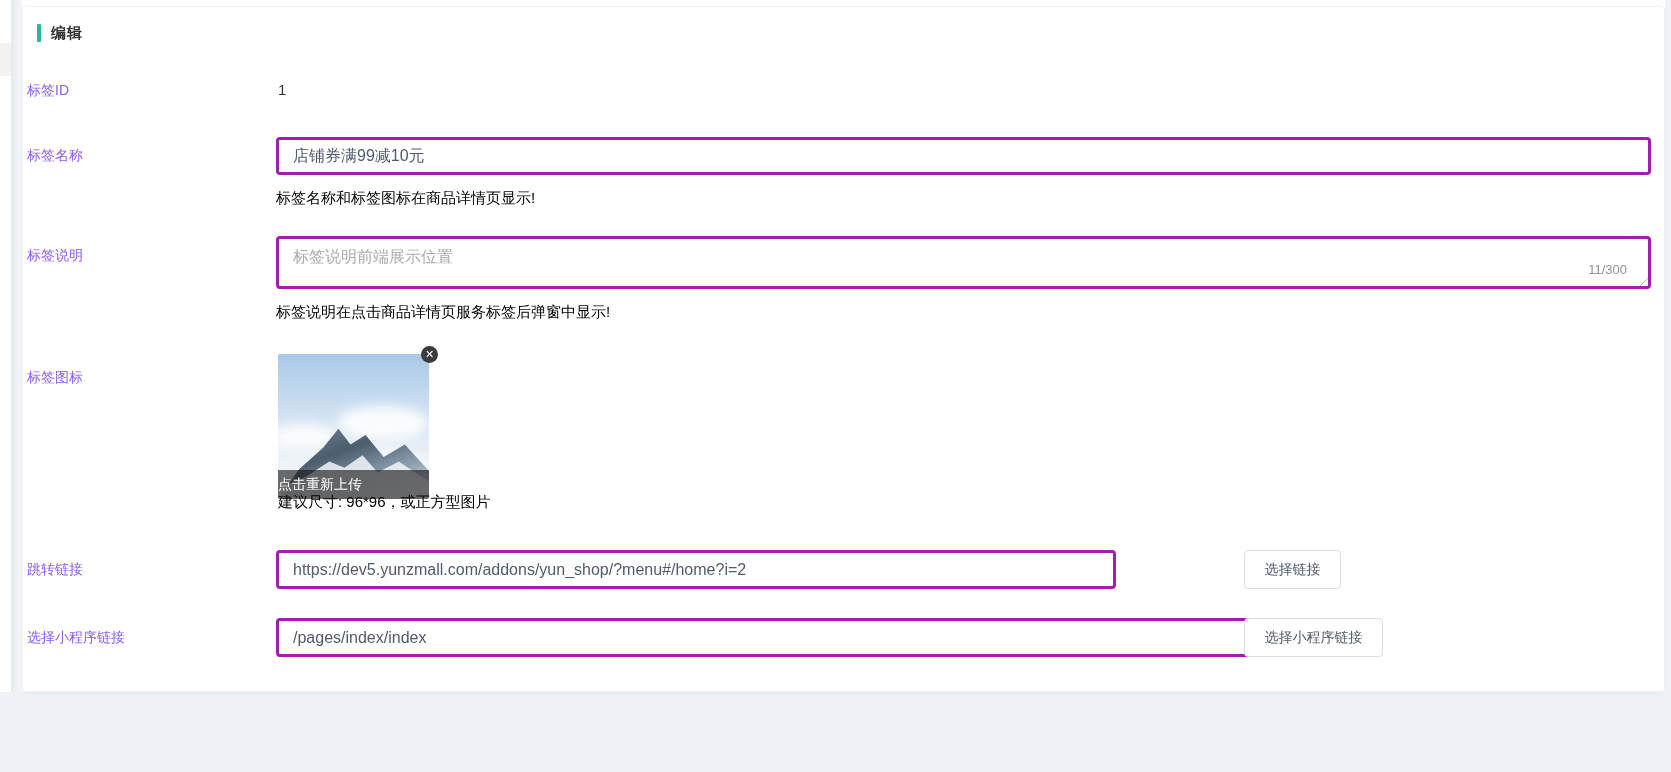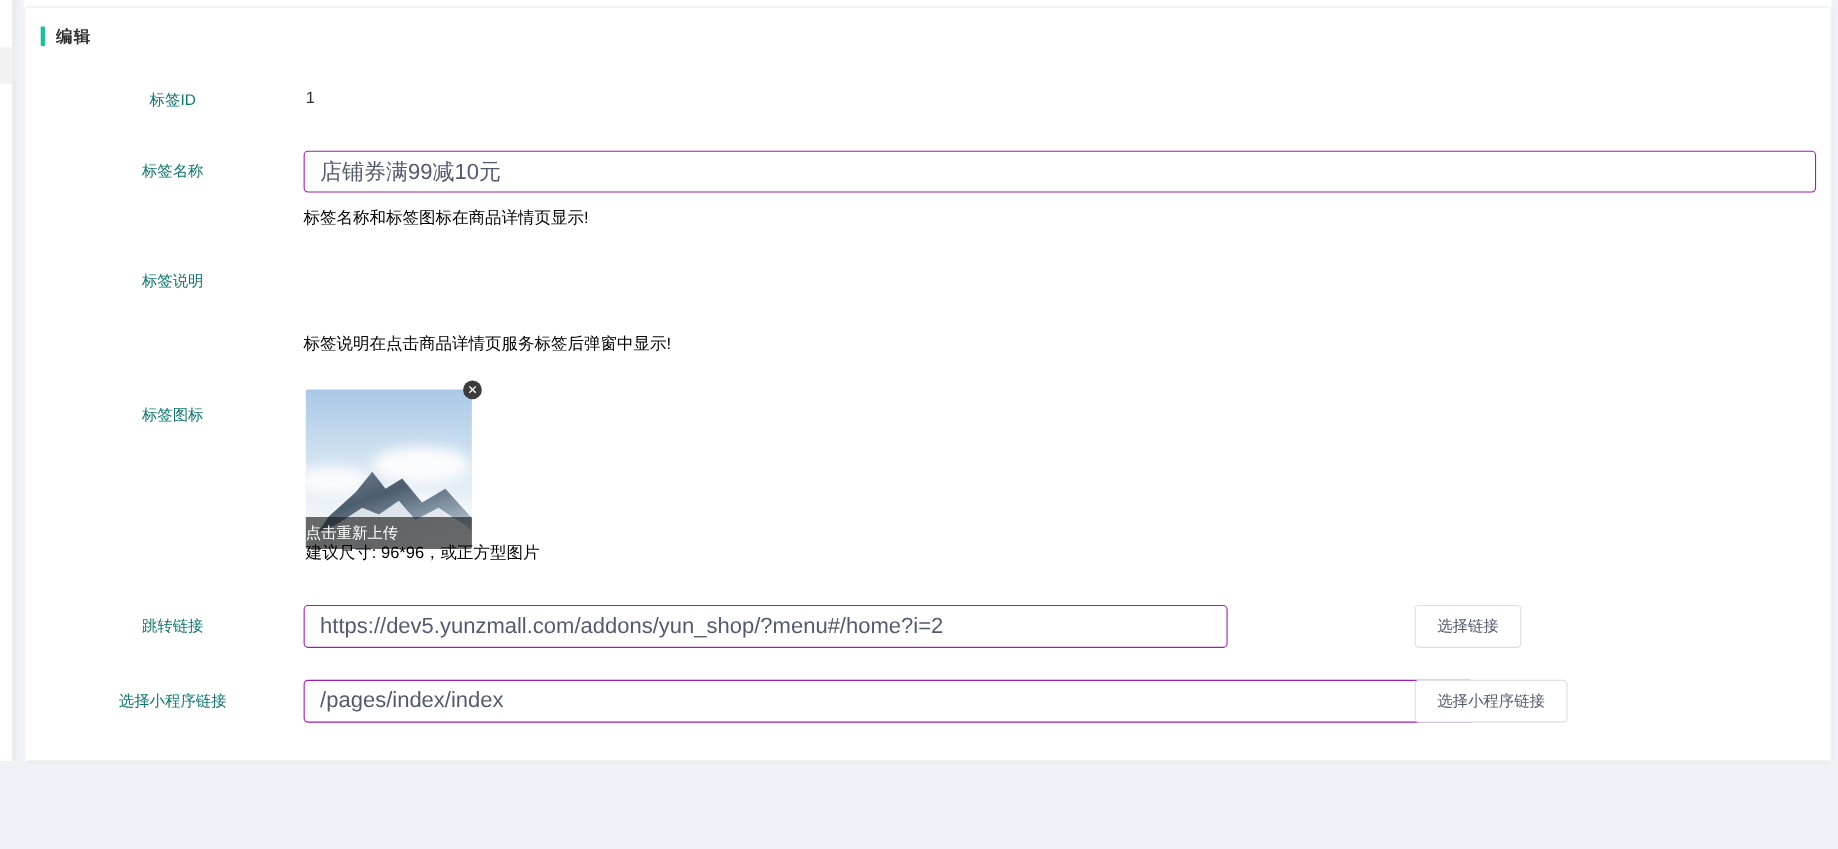--- a/index.html
+++ b/index.html
@@ -17,30 +17,30 @@
 
   
   .card { position:absolute; left:22px; top:6px; width:1643px; height:686px;
           background:#fff; border:1px solid #f0f1f2; border-radius:4px;
           box-shadow:0 1px 4px rgba(0,0,0,.04); }
 
   .card-header { position:absolute; left:0; top:16px; height:20px; display:flex; align-items:center; }
   .accent-bar { display:inline-block; width:4px; height:18px; margin-left:14px; border-radius:1px; }
   .card-title { margin-left:10px; font-size:15px; font-weight:bold; color:#333; letter-spacing:1px; }
 
-  .form-label { position:absolute; left:16px; width:236px; text-align:center;
-                font-size:14px; color:#0f766e; white-space:nowrap; }
+  .form-label { position:absolute; left:4px; width:236px; text-align:left;
+                font-size:14px; color:#8b5cf6; white-space:nowrap; }
   .helper { position:absolute; left:253px; font-size:15px; color:#000000; white-space:nowrap; }
 
   .plain-value { position:absolute; left:255px; font-size:15px; color:#333; }
 
   input.text-input, textarea.area-input {
-    position:absolute; left:253px; border:1px solid #a21caf; border-radius:4px;
+    position:absolute; left:253px; border:3px solid #a21caf; border-radius:4px;
     font-family:"Liberation Sans","DejaVu Sans",sans-serif;
-    font-size:20px; color:#515a6e; padding:0 14px; outline:none; background:#fff;
+    font-size:16px; color:#515a6e; padding:0 14px; outline:none; background:#fff;
   }
   input.text-input::placeholder, textarea.area-input::placeholder { color:#a8abb2; }
   textarea.area-input { padding:8px 14px; resize:none; line-height:20px; }
 
   .textarea-wrap { position:absolute; left:0; top:0; }
   .char-counter { position:absolute; right:24px; bottom:12px; font-size:13px; color:#909399; }
   .resize-grip { position:absolute; right:3px; bottom:3px; width:10px; height:10px;
       background:
         linear-gradient(135deg, transparent 0 5px, #9aa0a6 5px 6px, transparent 6px 8px, #9aa0a6 8px 9px, transparent 9px);
       clip-path:polygon(100% 0,100% 100%,0 100%); opacity:.8; cursor:nwse-resize; }
@@ -62,21 +62,21 @@
       clip-path:polygon(0 100%,0 86%,18% 72%,34% 52%,44% 60%,56% 44%,66% 66%,80% 52%,100% 78%,100% 100%); }
   .img-overlay { position:absolute; left:0; bottom:0; width:100%; height:29px;
       background:rgba(20,20,20,.62); display:flex; align-items:center; justify-content:flex-start;
       color:#fff; font-size:14px; border-radius:0 0 2px 2px; }
   .img-close { position:absolute; right:-9px; top:-8px; width:17px; height:17px; border-radius:50%;
       background:#3c3c3c; color:#fff; font-size:11px; line-height:17px; text-align:center;
       cursor:pointer; font-family:"DejaVu Sans",sans-serif; }
 
   .btn { position:absolute; height:39px; background:#fff; border:1px solid #dcdee2; border-radius:4px;
          font-size:14px; color:#515a6e; cursor:pointer; display:flex; align-items:center; justify-content:center;
-         font-family:"Liberation Sans","DejaVu Sans",sans-serif;margin-left:42px; }
+         font-family:"Liberation Sans","DejaVu Sans",sans-serif; }
 </style>
 </head>
 <body>
 
 <div class="bg-bottom"></div>
 <div class="bg-right"></div>
 <div class="left-strip"></div>
 <div class="left-box"></div>
 
 <div class="card">
@@ -87,20 +87,25 @@
   </div>
 
   <div class="form-label" style="top:75px">标签ID</div>
   <div class="plain-value" style="top:74px">1</div>
 
   <div class="form-label" style="top:140px">标签名称</div>
   <input class="text-input" style="top: 130px; width: 1375px; height: 38px;" value="店铺券满99减10元">
   <div class="helper" style="top:182px">标签名称和标签图标在商品详情页显示!</div>
 
   <div class="form-label" style="top:240px">标签说明</div>
+  <div class="textarea-wrap" style="left:253px; top:229px; width:1375px; height:53px">
+    <textarea class="area-input" style="left: 0px; top: 0px; width: 1375px; height: 53px;" placeholder="标签说明前端展示位置"></textarea>
+    <span class="char-counter">11/300</span>
+    <span class="resize-grip"></span>
+  </div>
   <div class="helper" style="top:296px">标签说明在点击商品详情页服务标签后弹窗中显示!</div>
 
   <div class="form-label" style="top:362px">标签图标</div>
   <div class="img-preview" style="top:347px">
     <div class="clouds">
       <span class="cloud c1"></span>
         <span class="cloud c2"></span>
         <span class="cloud c3"></span>
       <span class="mountain"></span>
         <span class="snow"></span>

